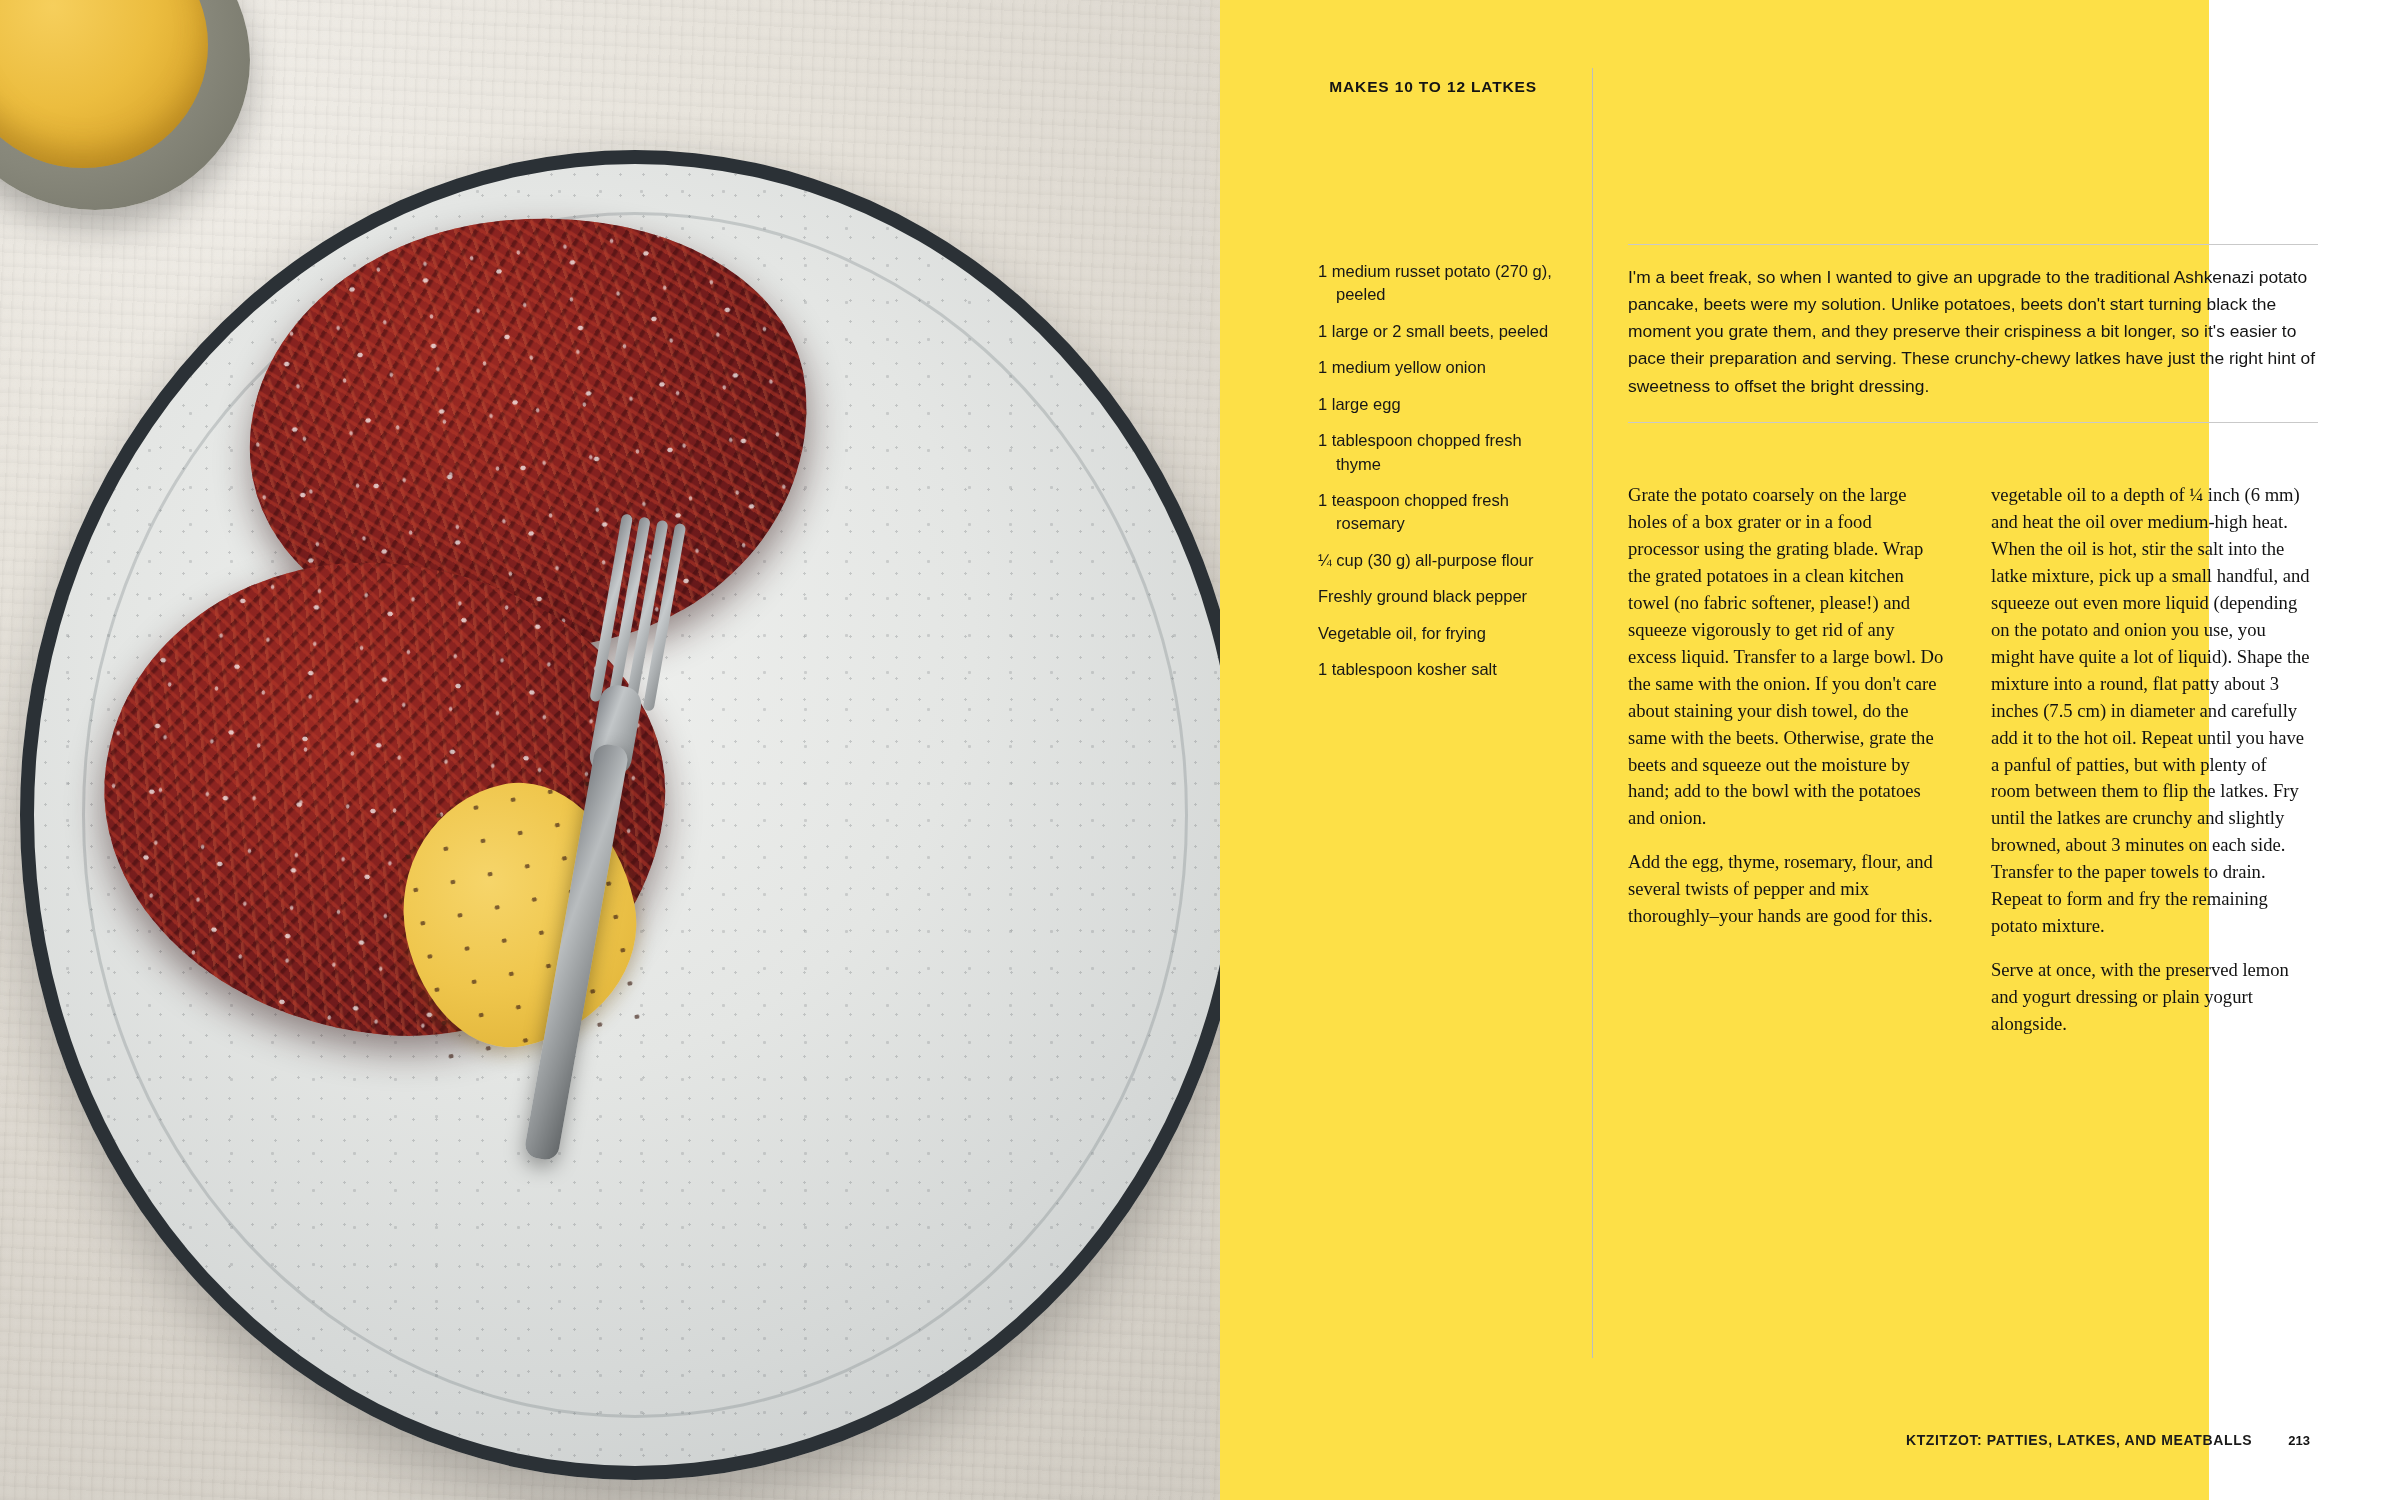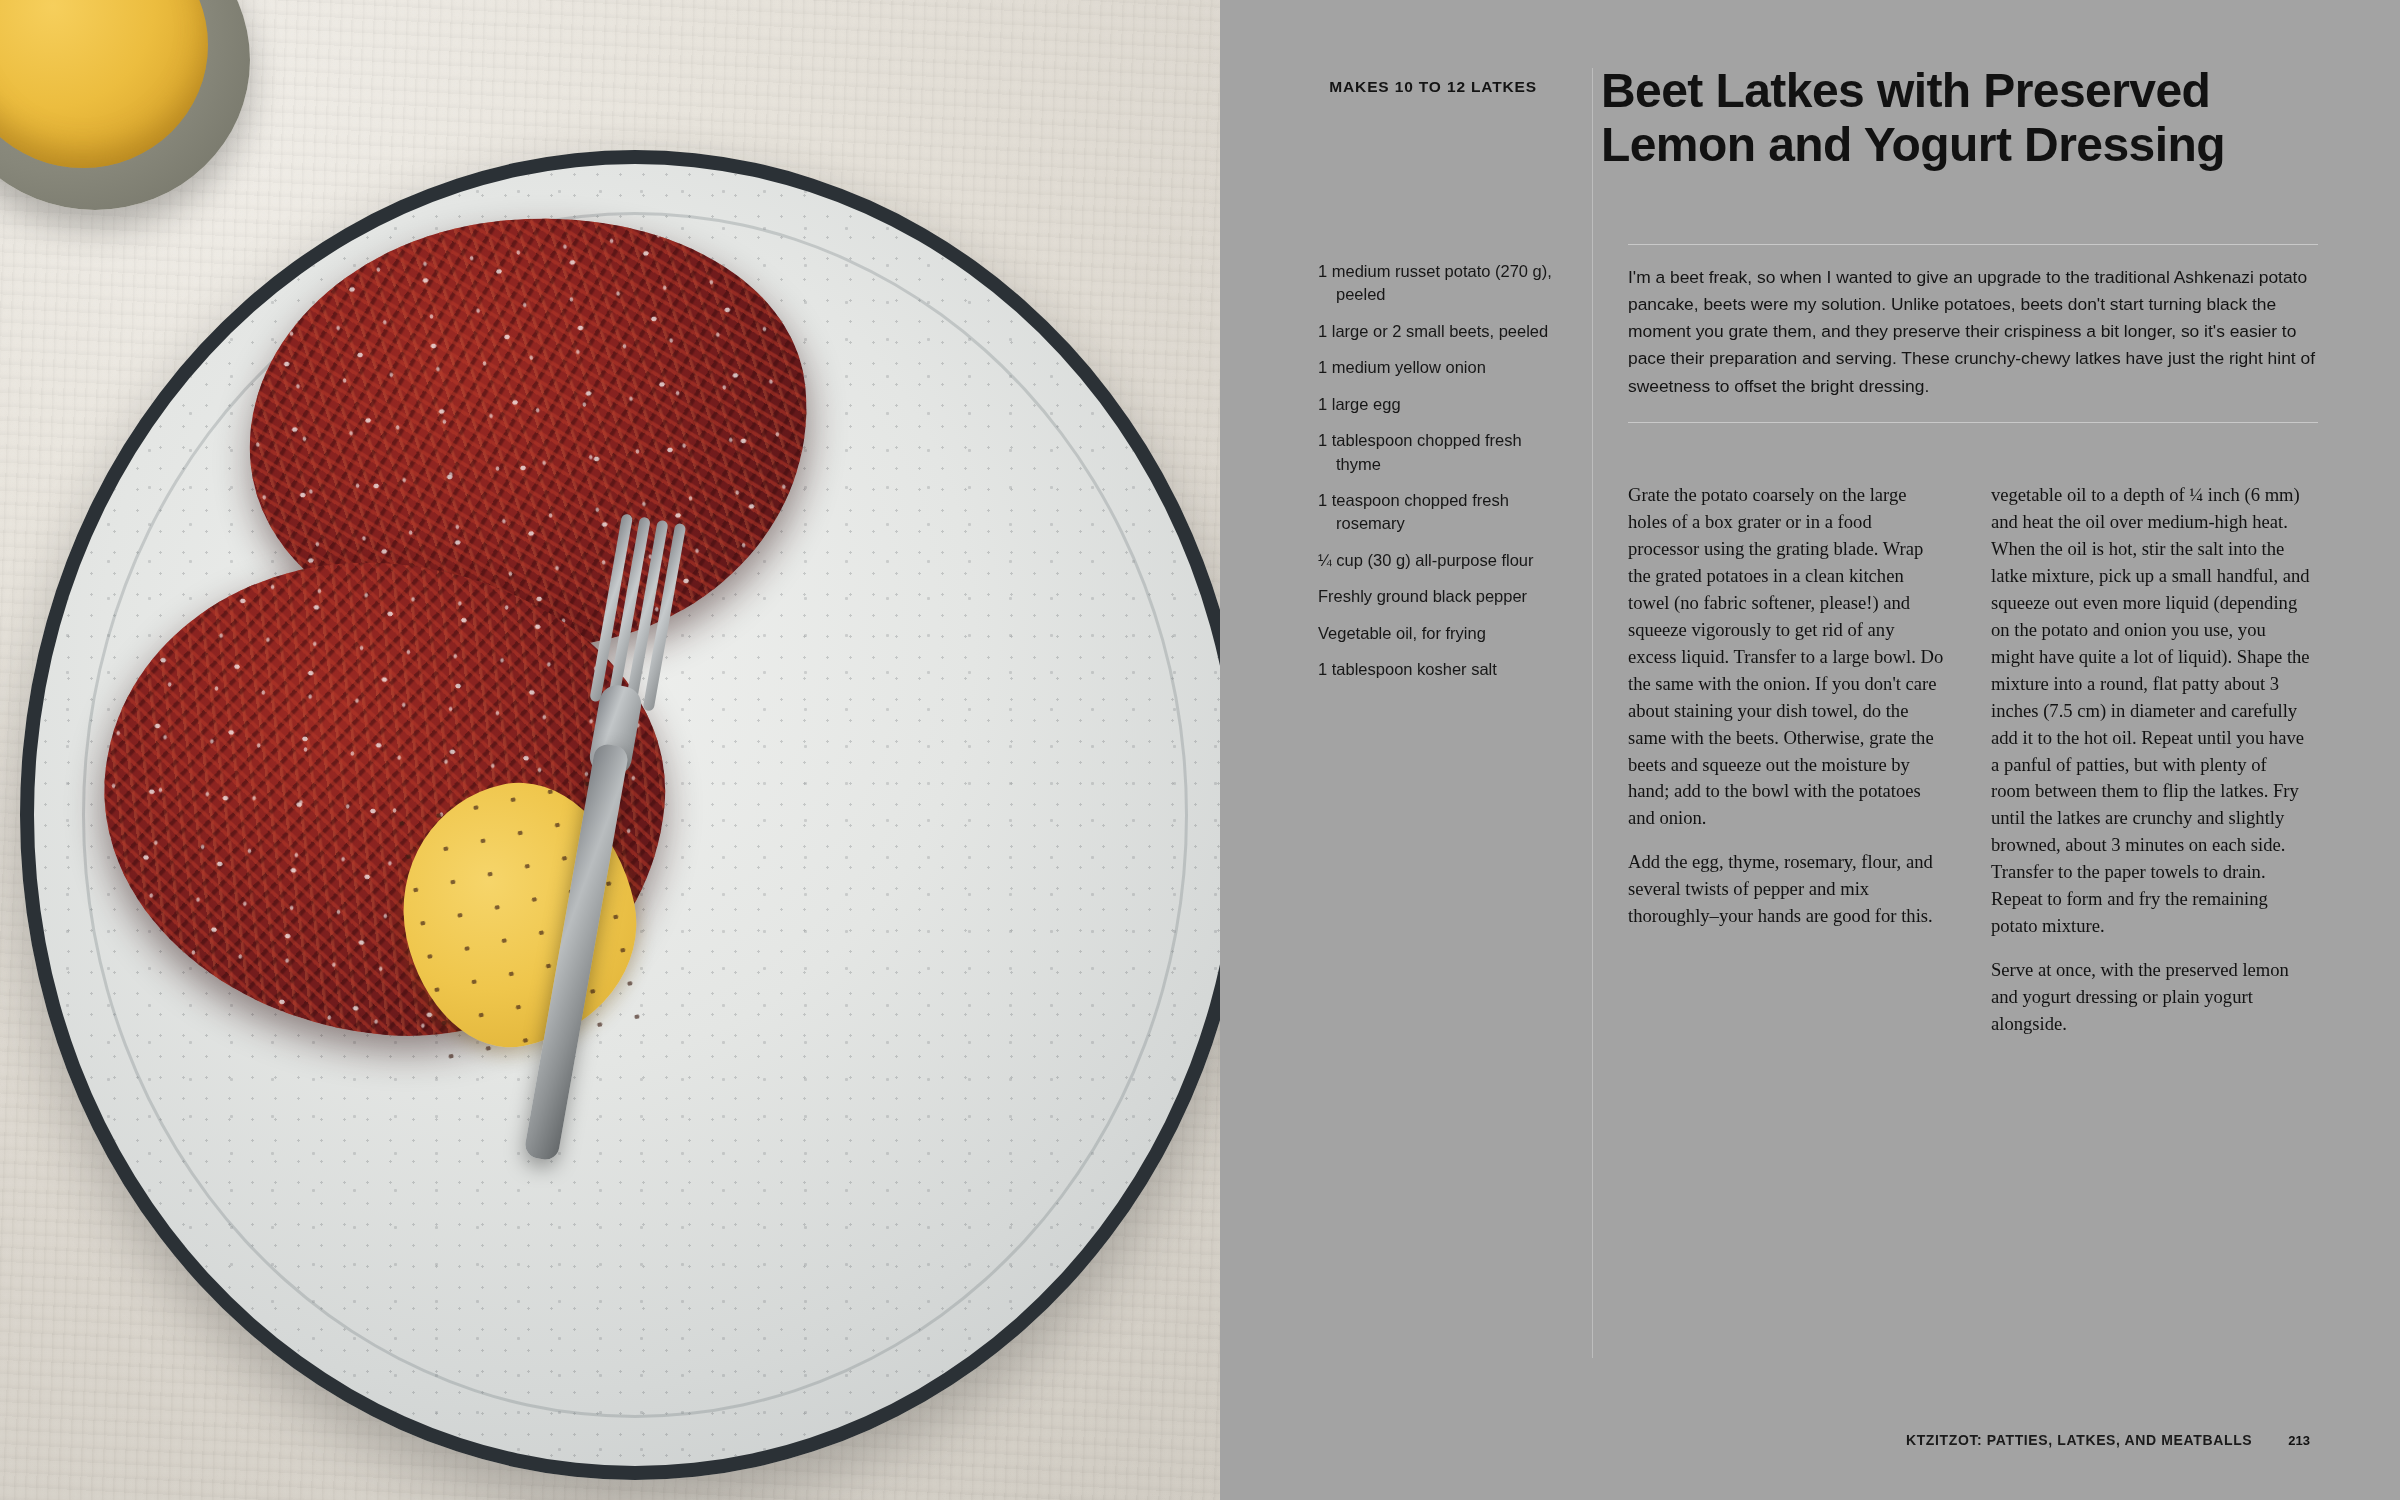--- a/index.html
+++ b/index.html
@@ -181,23 +181,23 @@
     background: linear-gradient(100deg, #878b8f 0%, #c6cacc 45%, #8e9294 100%);
   }
   .tine.t1 { left: 14px; }
   .tine.t2 { left: 32px; }
   .tine.t3 { left: 50px; }
   .tine.t4 { left: 68px; }
 
   
   .text-page {
     position: relative;
-    width: 1180px;
+    width: 989px;
     height: 1500px;
-    background: #a3a3a3;
+    background: #fde047;
     padding: 0;
   }
 
   .head-row {
     position: absolute;
     left: 90px;
     top: 78px;
     width: 1000px;
     display: flex;
   }
@@ -354,23 +354,20 @@
         <div class="fork-handle"></div>
       </div>
     </div>
   </div>
 
   <div class="text-page">
 
     <div class="head-row">
       <div class="yield-col">
         <div class="yield-label">MAKES 10 TO 12 LATKES</div>
-      </div>
-      <div class="title-col">
-        <h1 class="recipe-title">Beet Latkes with Preserved Lemon and Yogurt Dressing</h1>
       </div>
     </div>
 
     <div class="v-rule"></div>
 
     <div class="ingredients">
       <ul>
         <li>1 medium russet potato (270 g), peeled</li>
         <li>1 large or 2 small beets, peeled</li>
         <li>1 medium yellow onion</li>

